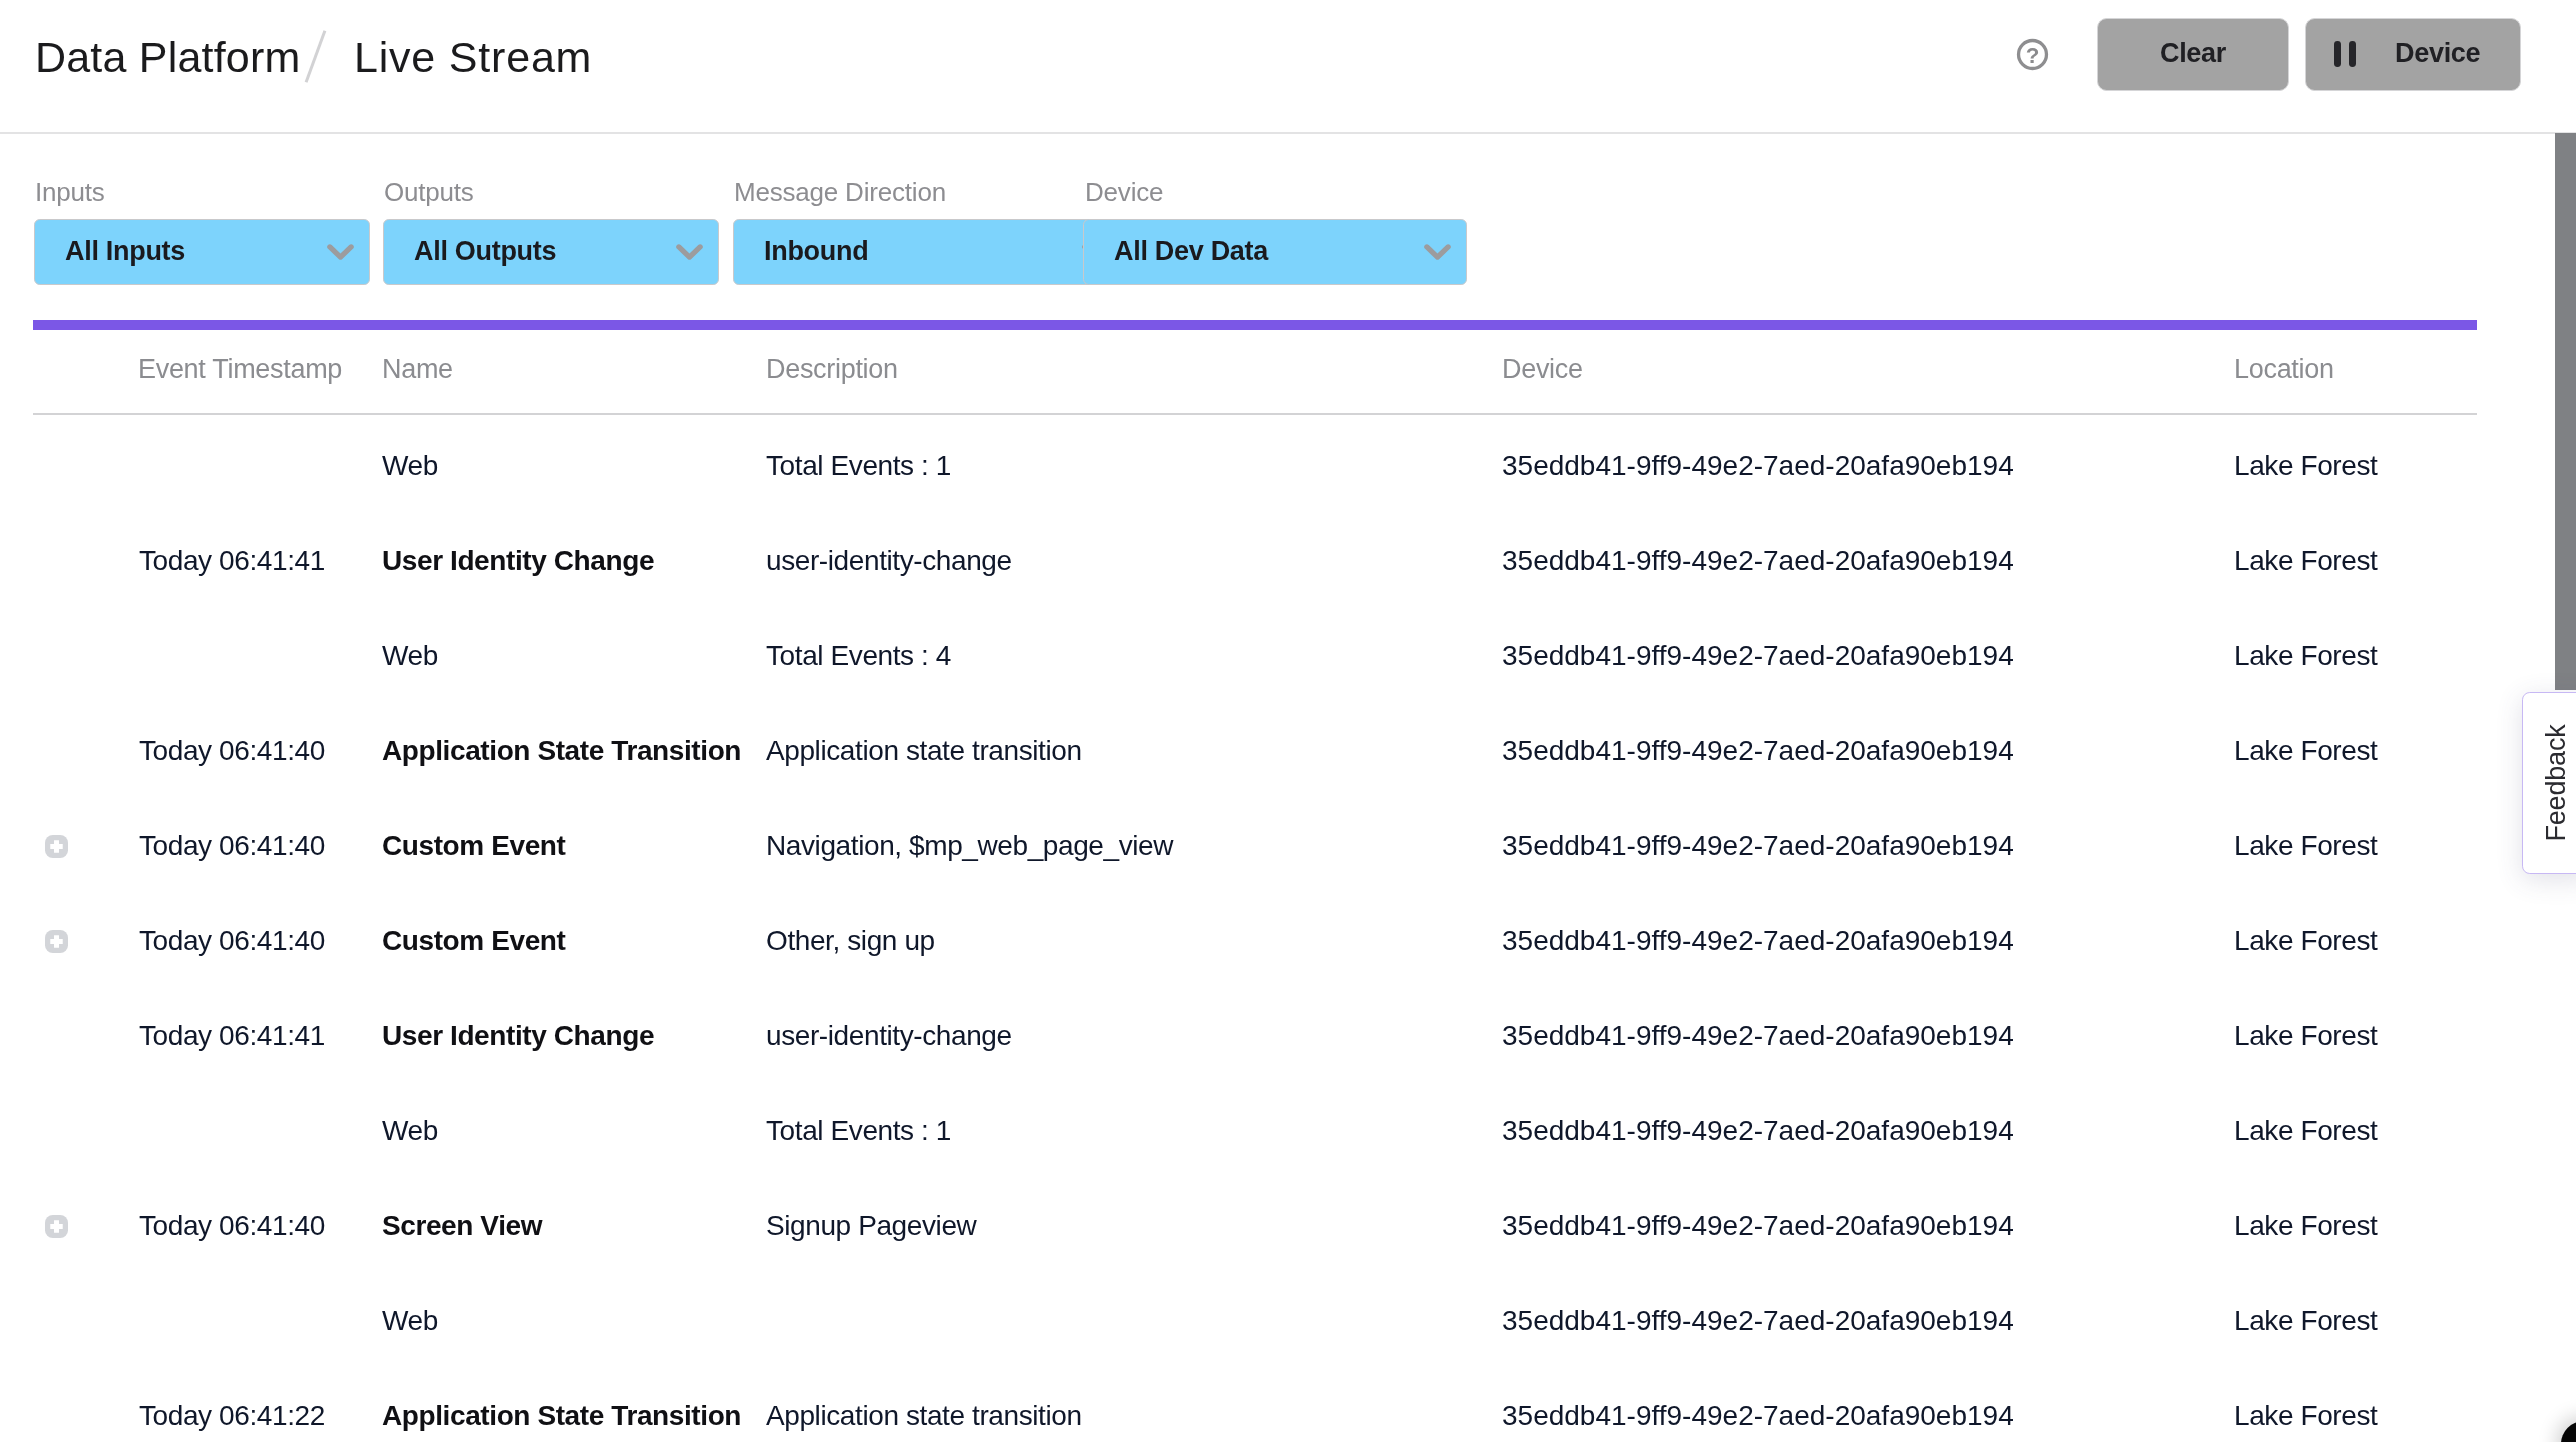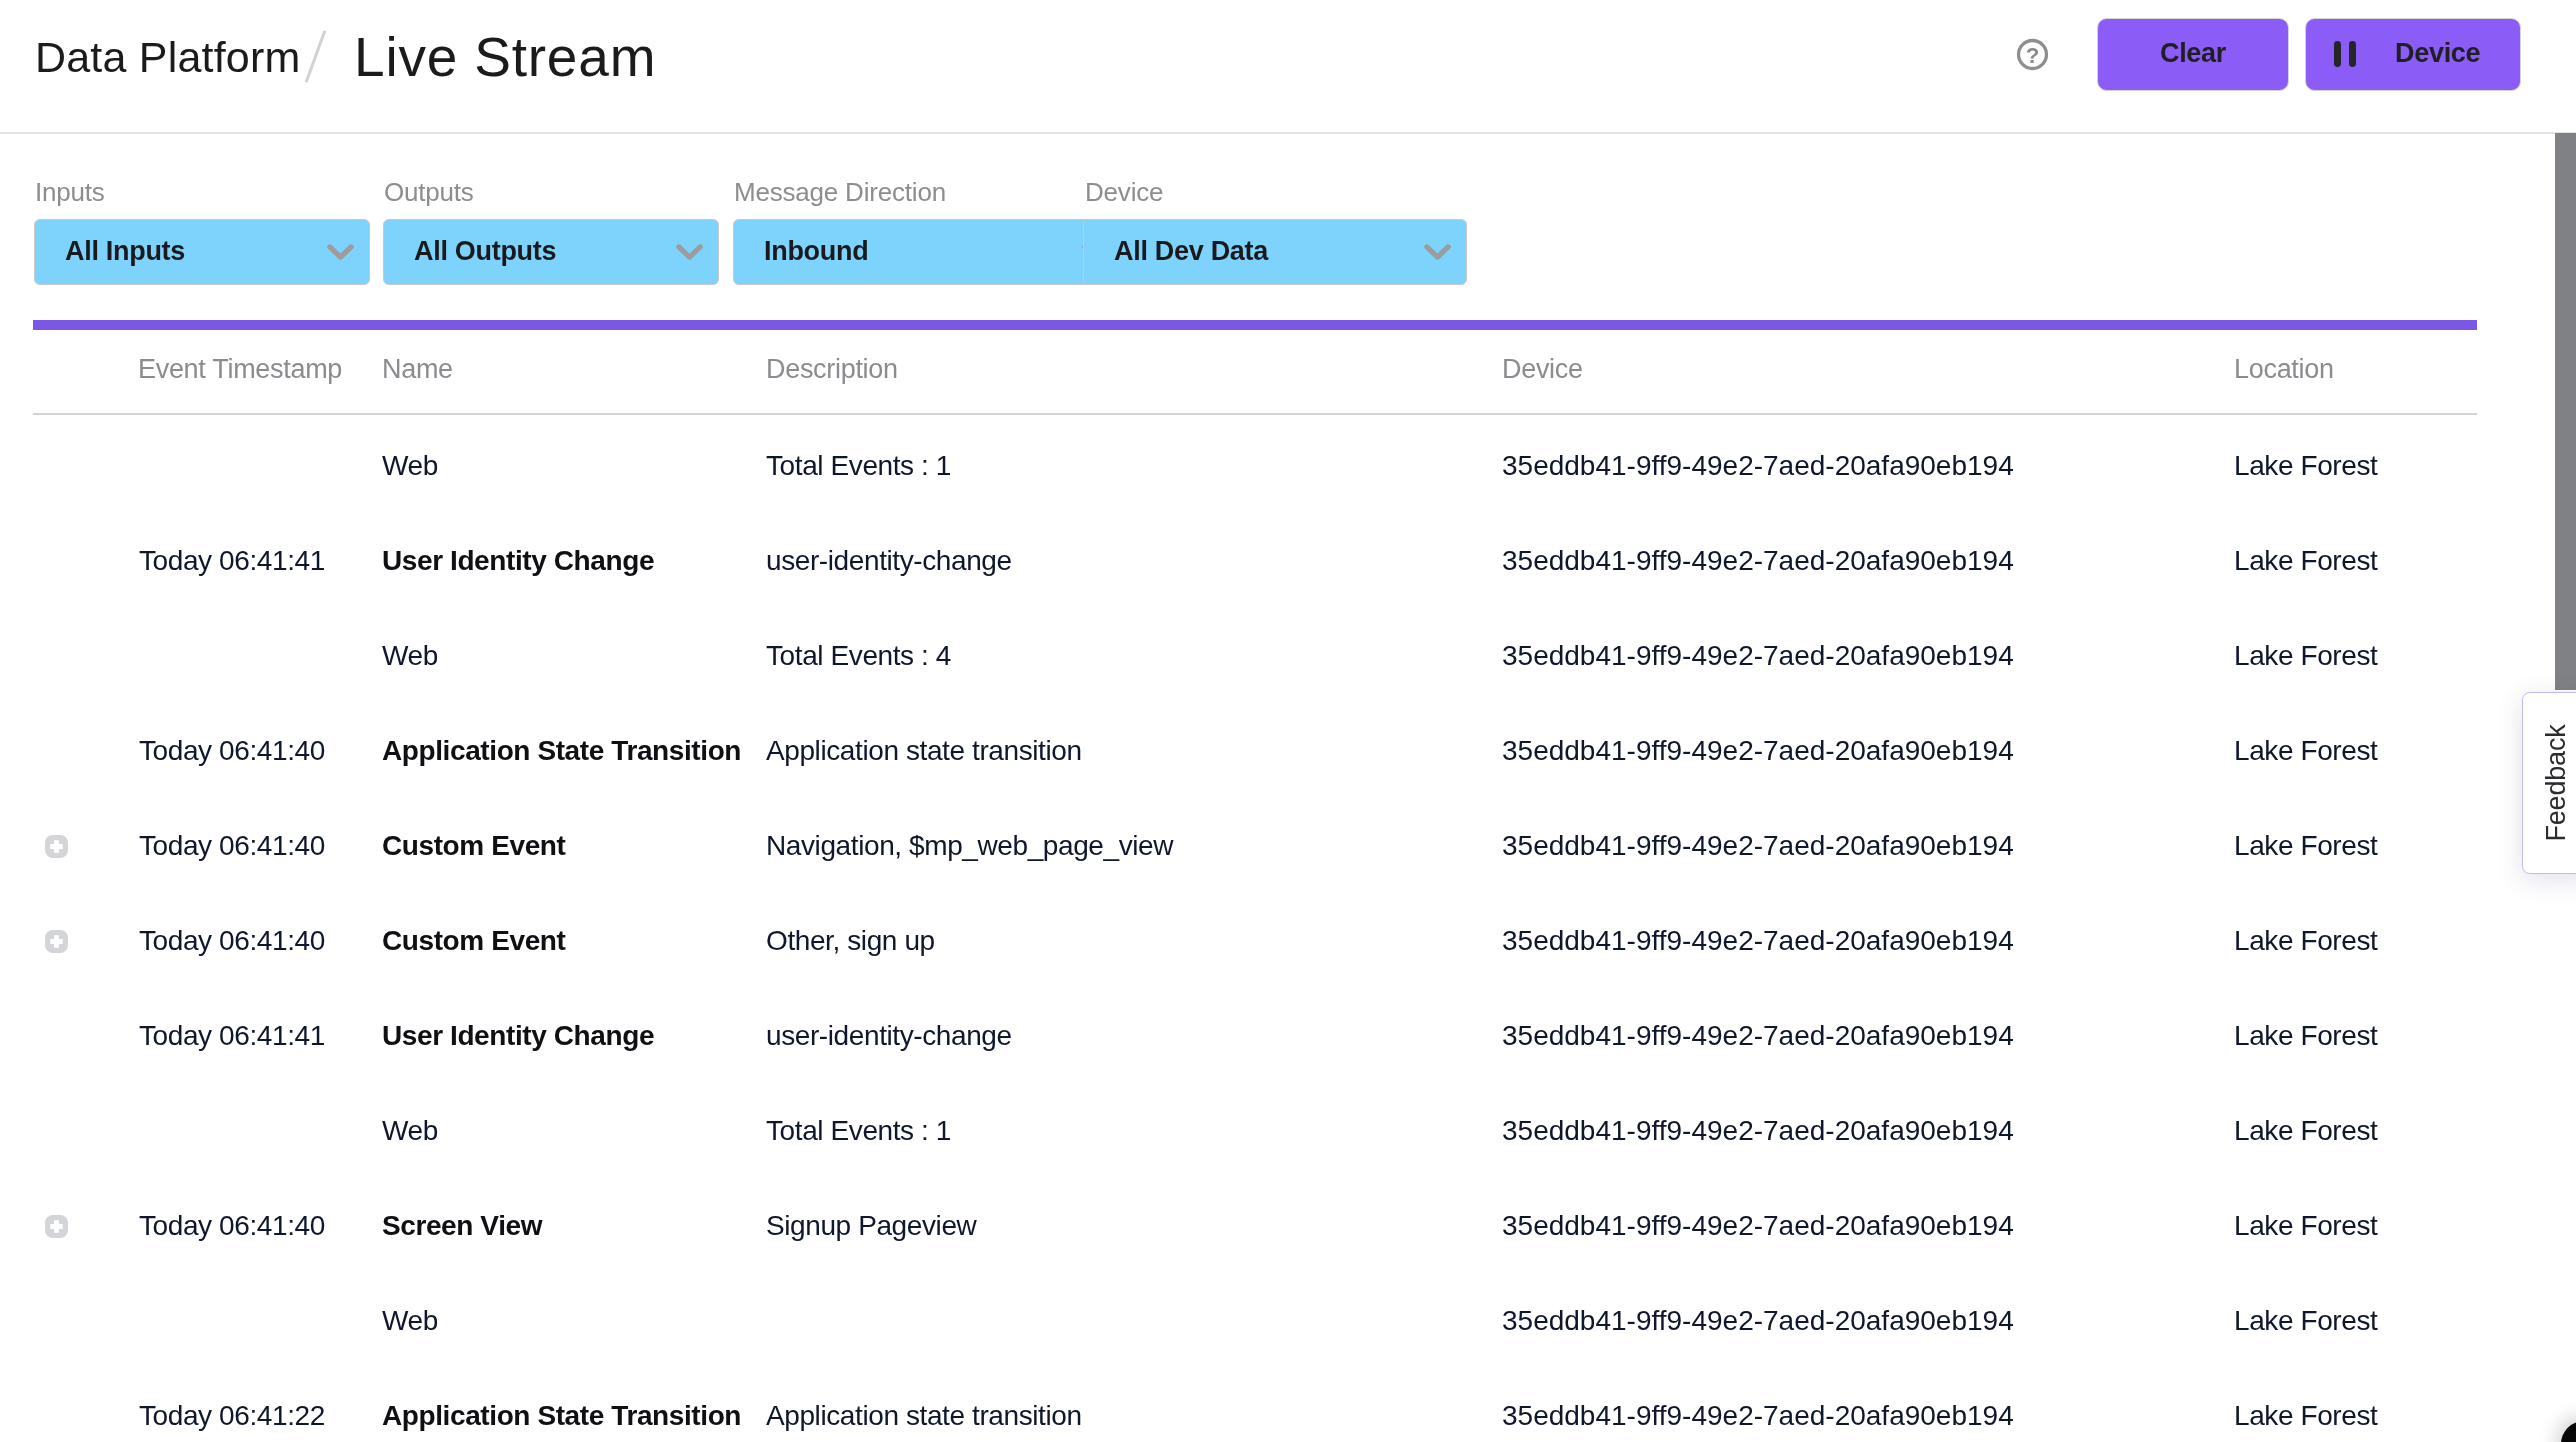--- a/index.html
+++ b/index.html
@@ -4,24 +4,24 @@
 <style>
 * { margin:0; padding:0; box-sizing:border-box; }
 html,body { width:2576px; height:1442px; overflow:hidden; background:#fff;
   font-family:"Liberation Sans", sans-serif; }
 #page { position:relative; width:2576px; height:1442px; overflow:hidden; background:#fff; }
 .abs { position:absolute; }
 
 
 #crumb1 { left:35px; top:36px; font-size:43px; line-height:43px; color:#1b1b1d; letter-spacing:0.2px; }
 #slash { left:314px; top:29px; width:2.9px; height:55px; background:#d2d2d4; transform:rotate(20deg); }
-#crumb2 { left:354px; top:36px; font-size:55px; line-height:43px; color:#1b1b1d; letter-spacing:0.8px; }
+#crumb2 { left:354px; top:36px; font-size:43px; line-height:43px; color:#1b1b1d; letter-spacing:0.8px; }
 #hdrline { left:0; top:132px; width:2576px; height:1.9px; background:#e3e3e4; }
 #helpico { left:2016px; top:38px; }
-.btn { border:1.9px solid #d5d5d7; border-radius:9.7px; background:#8b5cf6; }
+.btn { border:1.9px solid #d5d5d7; border-radius:9.7px; background:#a3a3a3; }
 #clearbtn { left:2097px; top:17.5px; width:192px; height:73px; }
 #clearbtn span { position:absolute; left:0; right:0; top:0; line-height:69px; text-align:center;
   font-size:27px; font-weight:bold; color:#202024; letter-spacing:-0.3px; }
 #pausebtn { left:2305px; top:17.5px; width:216px; height:73px; }
 .pbar { position:absolute; top:22px; width:6.8px; height:26px; border-radius:3.4px; background:#26262a; }
 #pausebtn .t { position:absolute; left:89px; top:0; line-height:69px; font-size:27px; font-weight:bold;
   color:#202024; letter-spacing:-0.3px; }
 
 
 .flabel { top:179px; font-size:26px; line-height:26px; color:#8d8d91; letter-spacing:-0.2px; }

